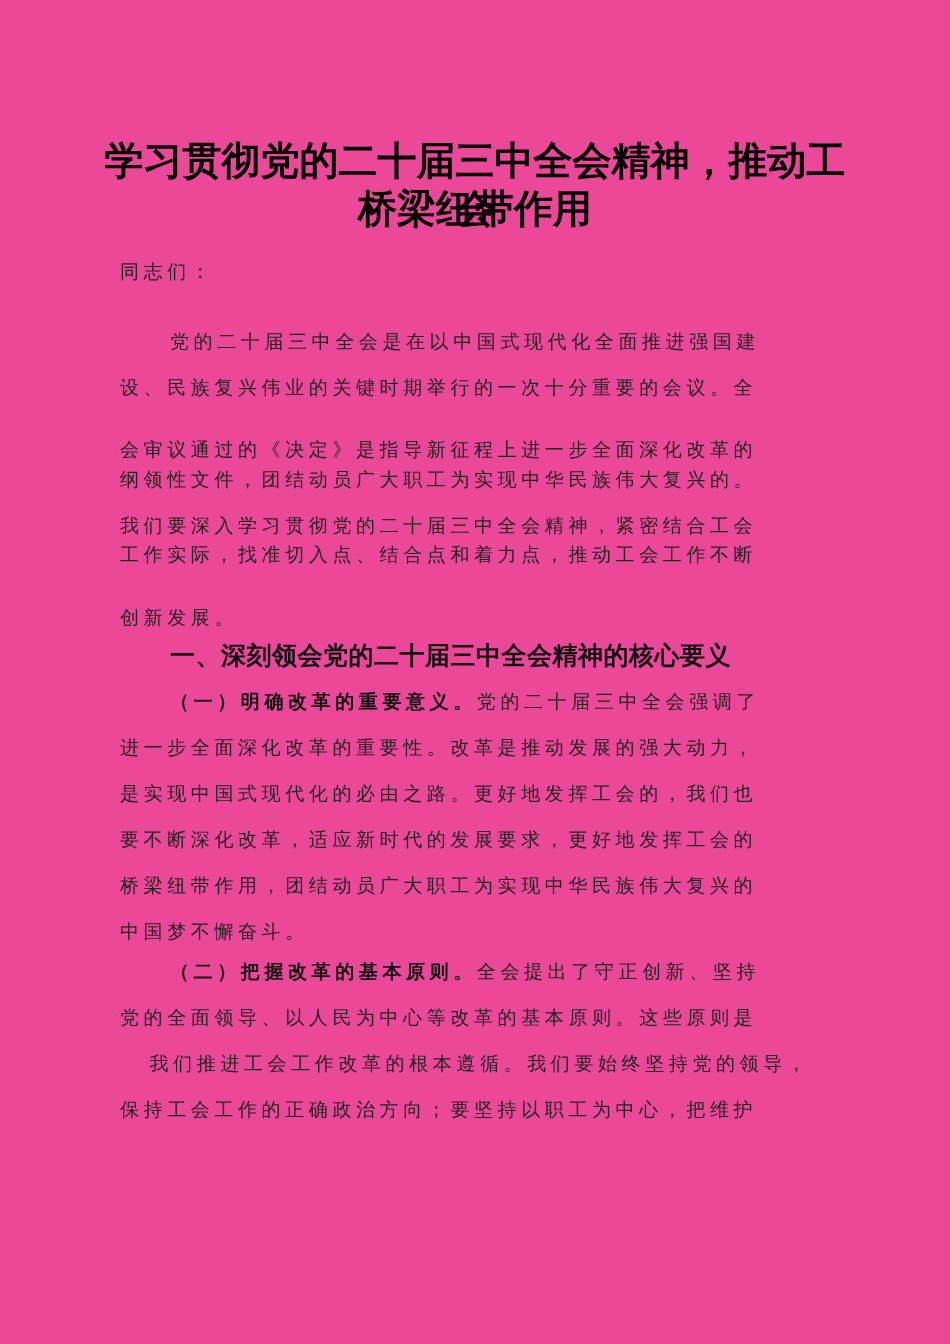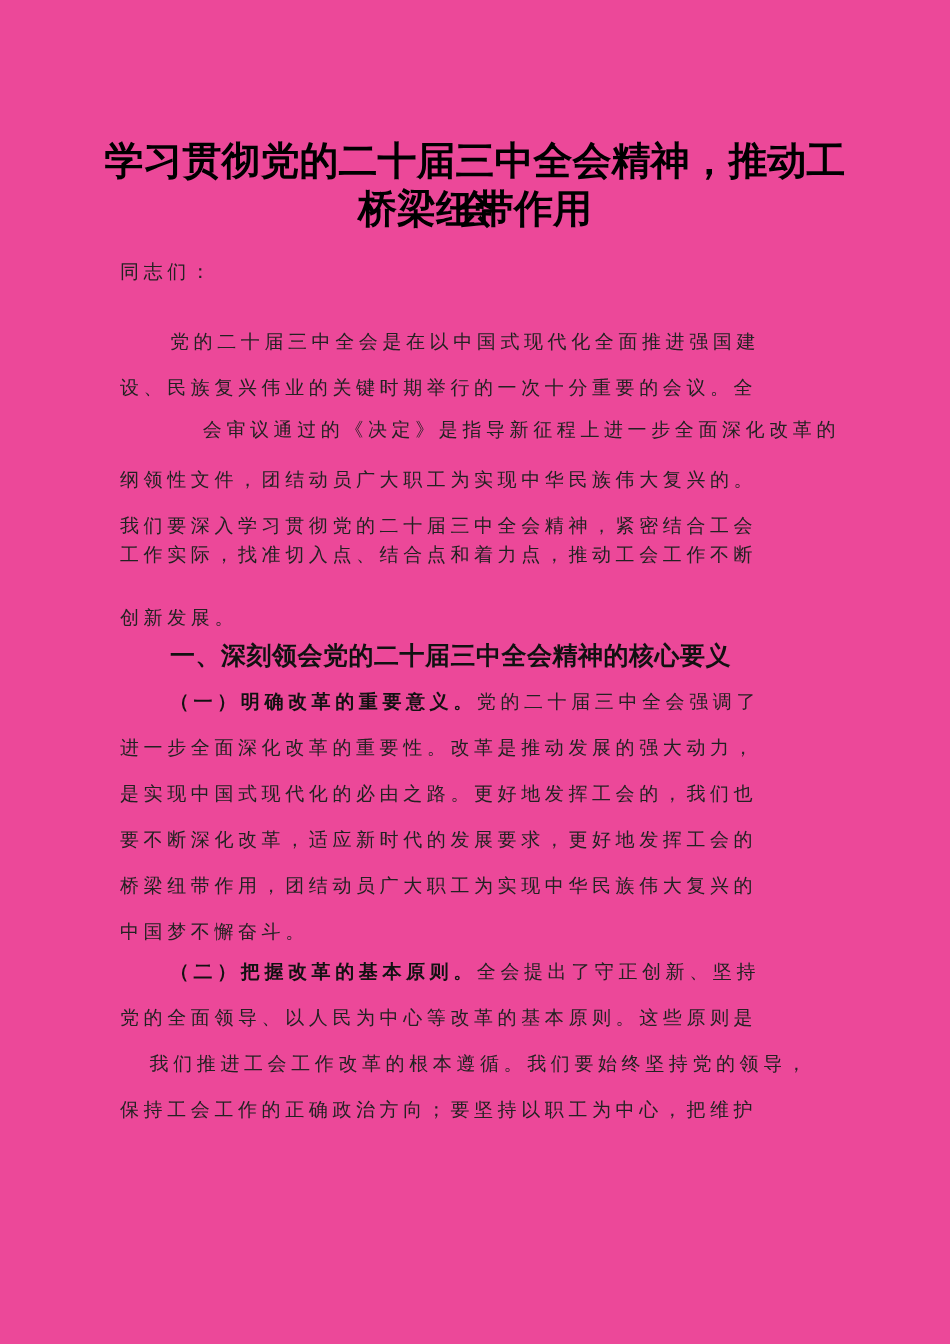--- a/index.html
+++ b/index.html
@@ -28,21 +28,21 @@
 
 <div class="page">
 
   <div class="title" style="top:136px;">学习贯彻党的二十届三中全会精神，推动工会</div>
   <div class="title" style="top:184px;">桥梁纽带作用</div>
 
   <div class="line" style="top:256px;">同志们：</div>
 
   <div class="line indent" style="top:326px;">党的二十届三中全会是在以中国式现代化全面推进强国建</div>
   <div class="line" style="top:372px;">设、民族复兴伟业的关键时期举行的一次十分重要的会议。全</div>
-  <div class="line" style="top:414px;text-align:right;">会审议通过的《决定》是指导新征程上进一步全面深化改革的</div>
+  <div class="line" style="top:434px;">会审议通过的《决定》是指导新征程上进一步全面深化改革的</div>
   <div class="line" style="top:464px;">纲领性文件，团结动员广大职工为实现中华民族伟大复兴的。</div>
   <div class="line" style="top:510px;">我们要深入学习贯彻党的二十届三中全会精神，紧密结合工会</div>
   <div class="line" style="top:539px;">工作实际，找准切入点、结合点和着力点，推动工会工作不断</div>
   <div class="line" style="top:602px;">创新发展。</div>
 
   <div class="heading" style="top:641px;">一、深刻领会党的二十届三中全会精神的核心要义</div>
 
   <div class="line indent" style="top:686px;">
     <span class="bold-lead">（一）明确改革的重要意义。</span><span>党的二十届三中全会强调了</span>
   </div>

